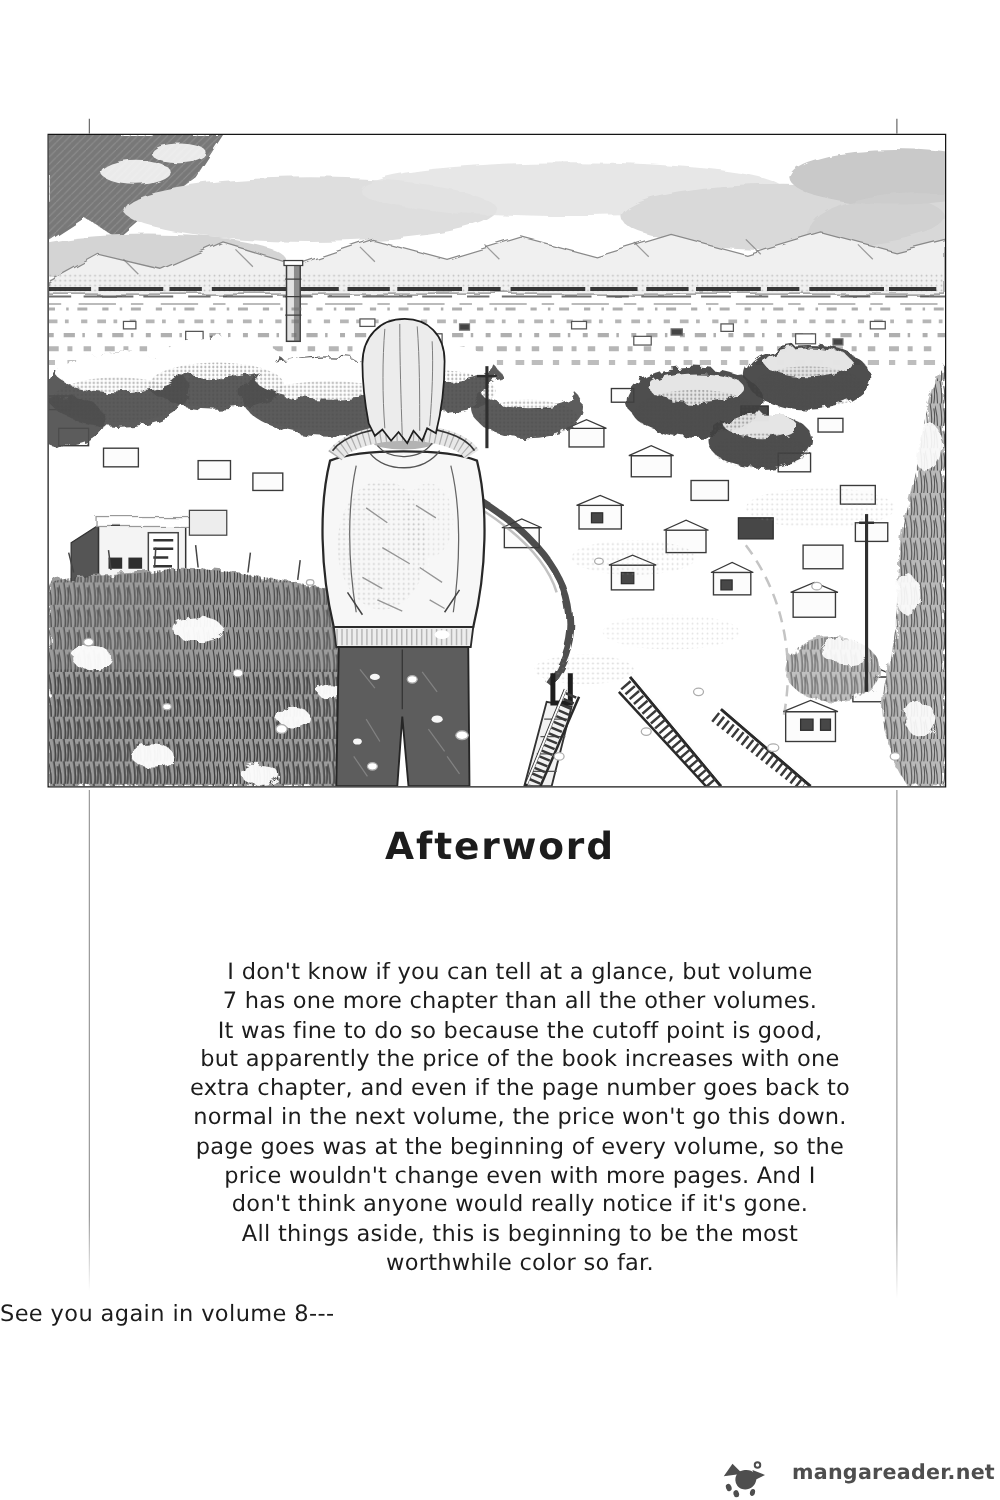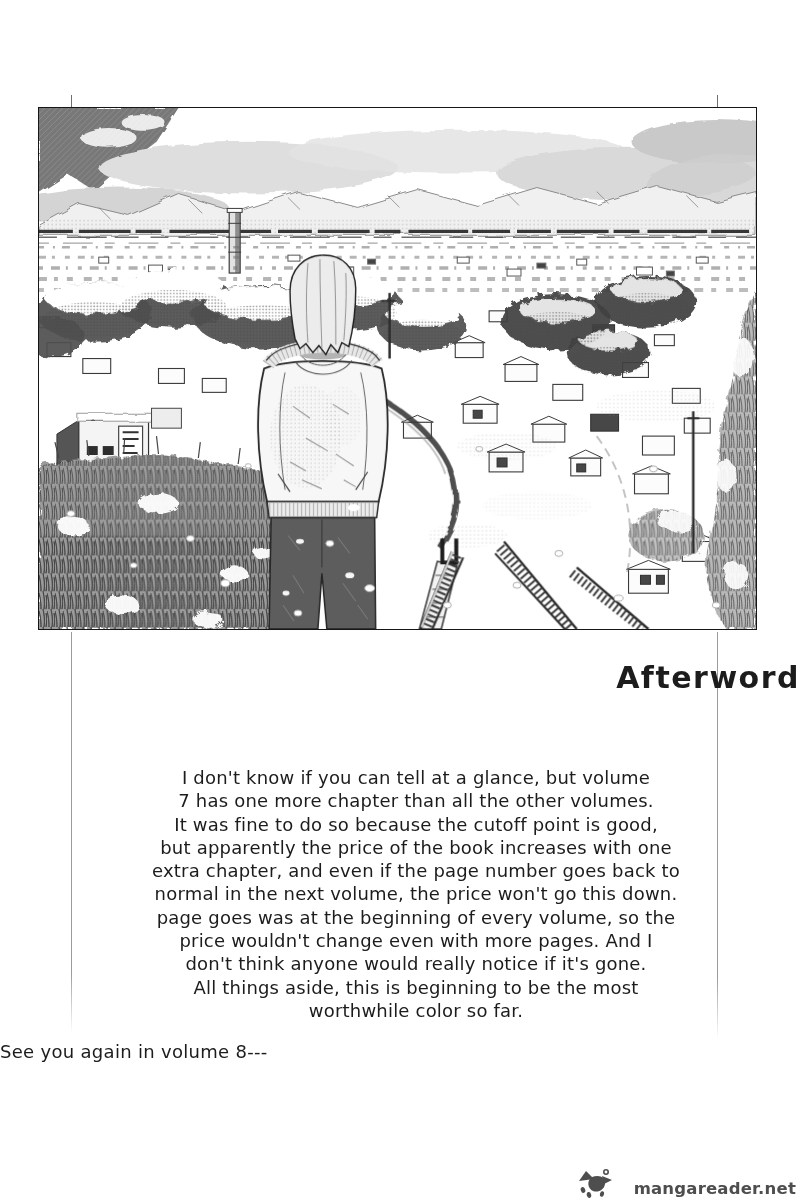--- a/index.html
+++ b/index.html
@@ -8,33 +8,33 @@
     font-family:"DejaVu Sans","Liberation Sans",sans-serif;color:#1c1c1c;
   }
   .frame{
     position:absolute;left:38px;top:107px;width:717px;height:521px;
     border:1.5px solid #161616;background:#fff;overflow:hidden;
   }
   .frame svg{position:absolute;inset:0;width:100%;height:100%;display:block;}
   .tick{position:absolute;width:1px;height:12px;top:95px;background:#6f6f6f;}
   .trimline{position:absolute;width:1px;top:632px;background:linear-gradient(#9c9c9c 85%,rgba(156,156,156,0));}
   .title{
-    position:absolute;top:660px;left:0;width:800px;text-align:right;
+    position:absolute;top:660px;left:0;width:800px;text-align:center;
     font-size:30px;font-weight:bold;letter-spacing:1.5px;
   }
   .bodytext{
     position:absolute;top:733px;left:16px;width:800px;text-align:center;
     font-size:18px;line-height:23.3px;letter-spacing:.2px;margin-top:33px;
   }
   .signoff{
     position:absolute;top:1041px;left:0;width:800px;
     font-size:18px;letter-spacing:.3px;
   }
   .watermark{
-    position:absolute;right:4px;bottom:2px;display:flex;align-items:flex-end;gap:20px;
+    position:absolute;right:4px;bottom:2px;display:flex;align-items:flex-start;gap:20px;
     color:#4e4e4e;font-weight:bold;font-size:16.5px;letter-spacing:.2px;
   }
 </style>
 </head>
 <body>
 
 <div class="tick" style="left:71px"></div>
 <div class="tick" style="left:717px"></div>
 <div class="trimline" style="left:71px;height:401px"></div>
 <div class="trimline" style="left:717px;height:407px"></div>

